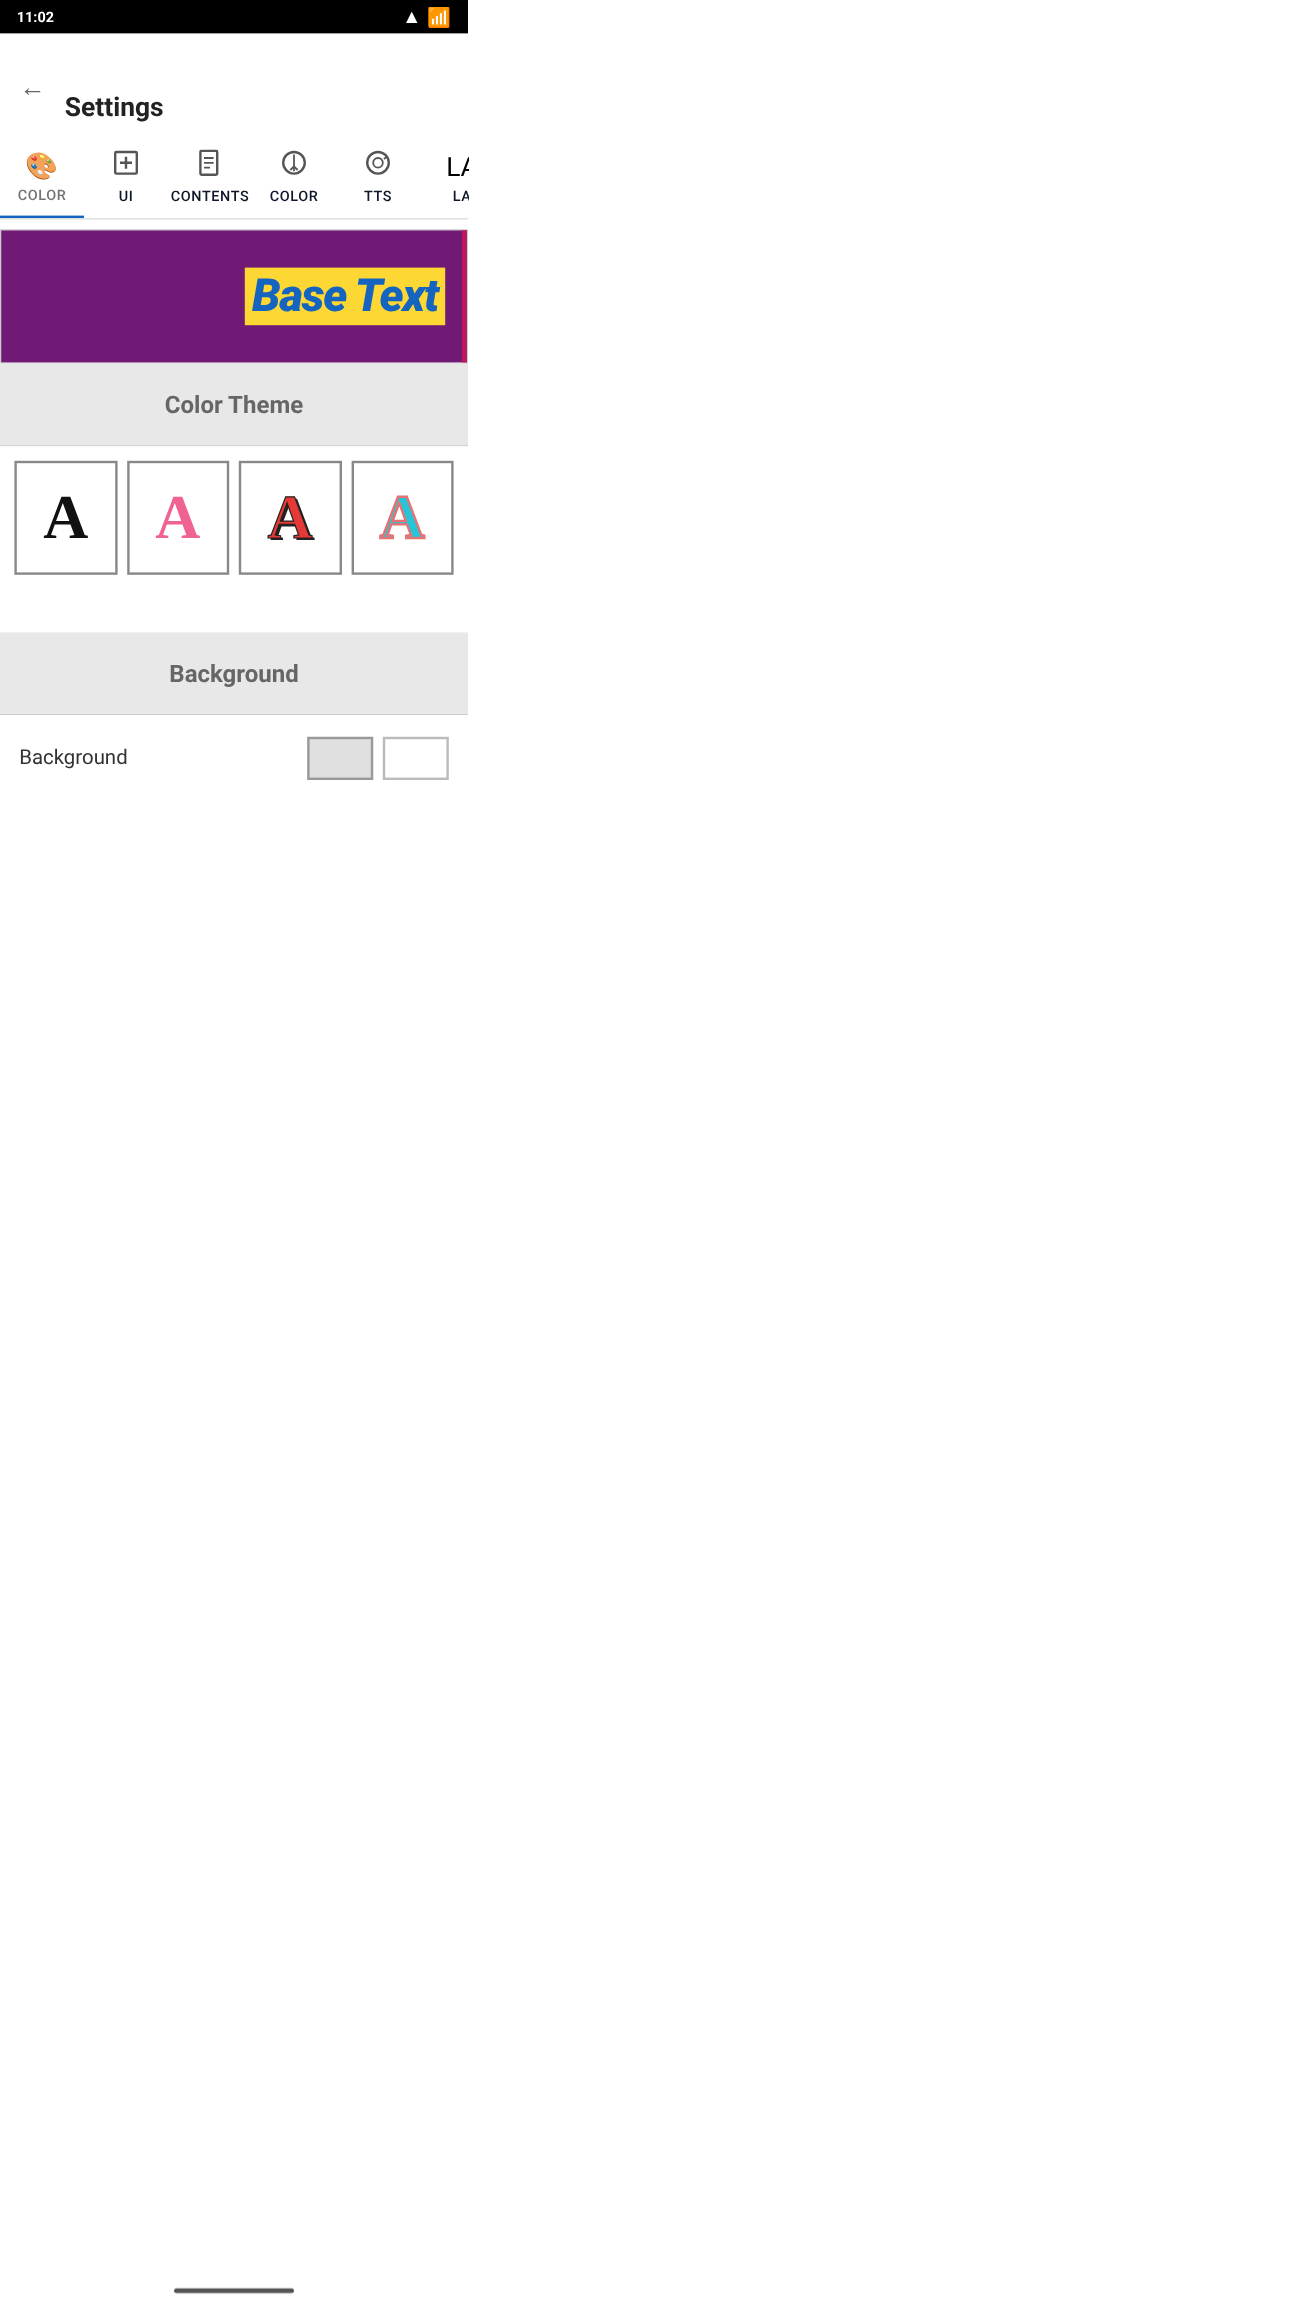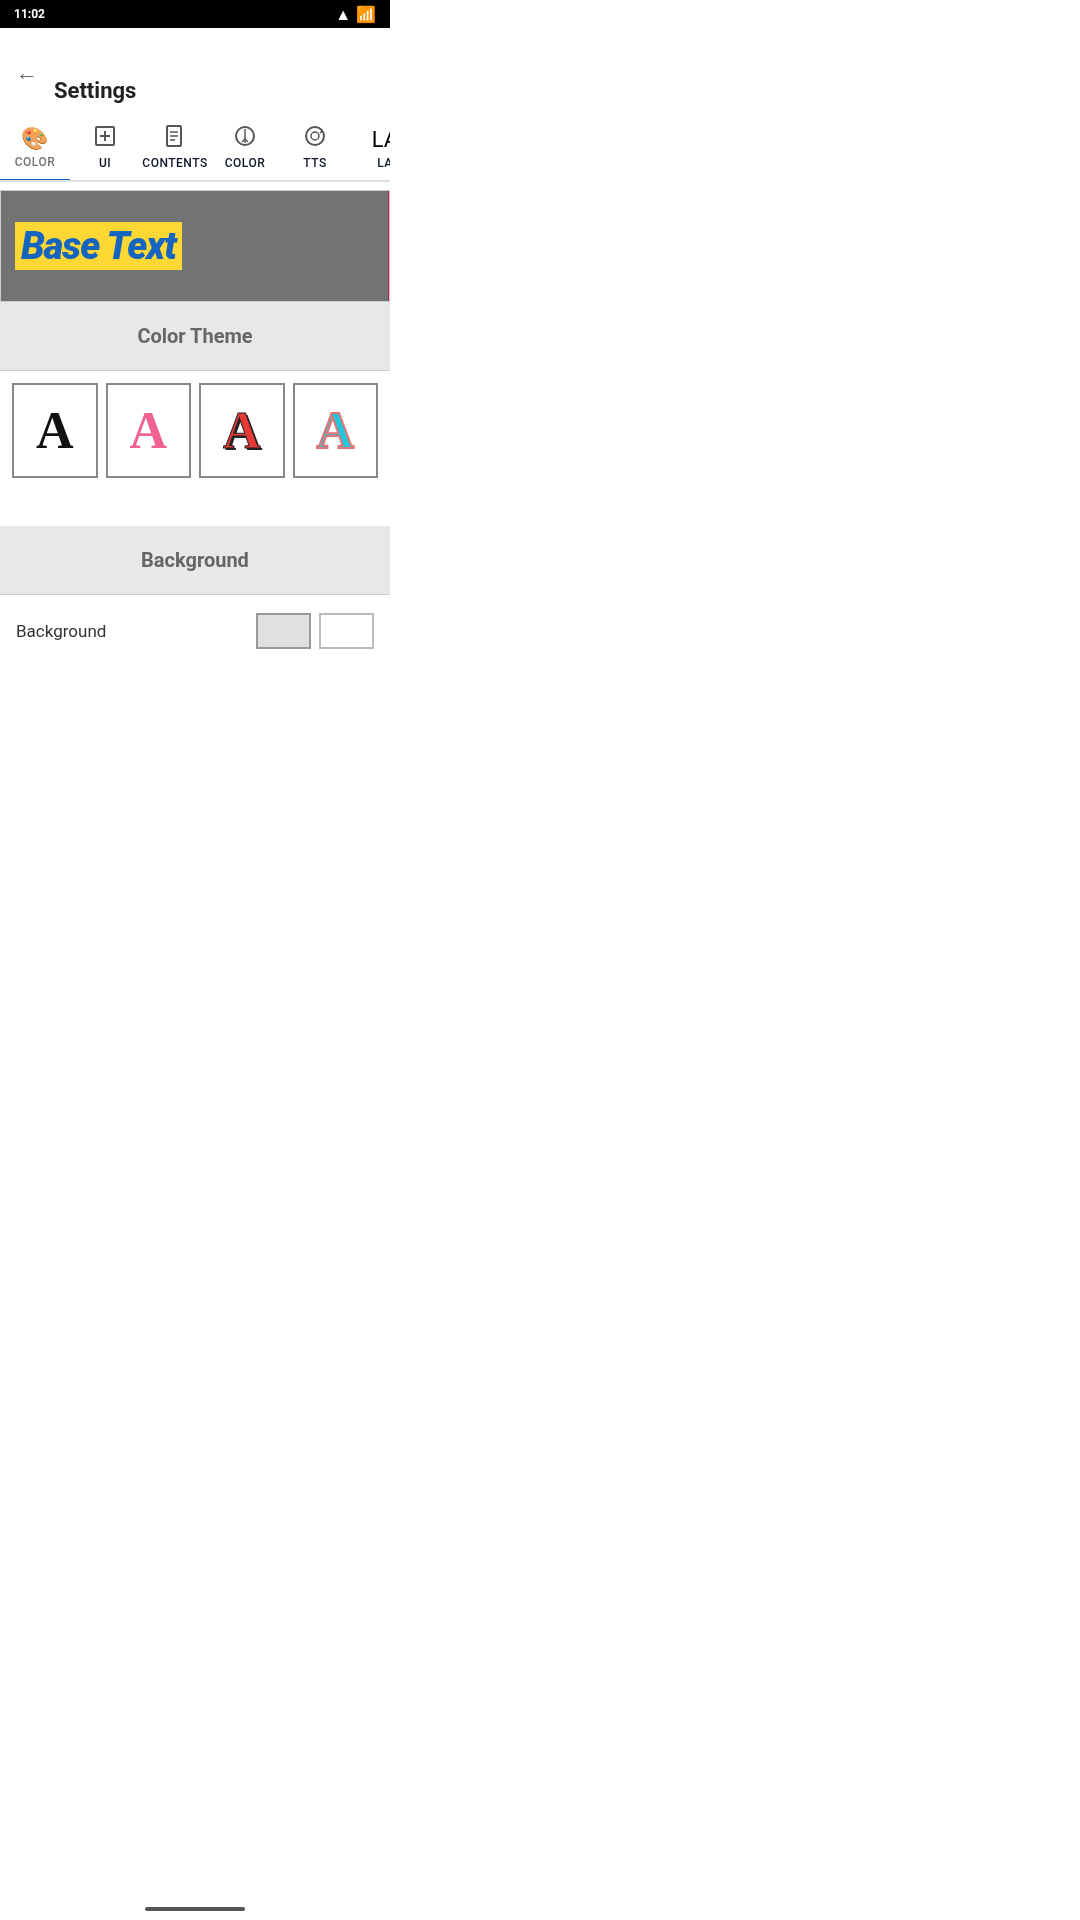--- a/index.html
+++ b/index.html
@@ -89,26 +89,26 @@
     }
 
     
     .preview-area {
       display: flex;
       border: 1px solid #ccc;
       margin: 8px 0 0 0;
     }
     .preview-base {
       flex: 1;
-      background: #737373;
-      border-right: 1px solid #be185d;
+      background: #701a75;
+      border-right: 4px solid #be185d;
       padding: 24px 14px;
       display: flex;
       align-items: center;
-      justify-content: flex-start;
+      justify-content: flex-end;
       min-height: 110px;
     }
     .preview-active {
       flex: 1;
       background: #fff;
       padding: 24px 14px;
       display: flex;
       align-items: center;
       justify-content: center;
     }

